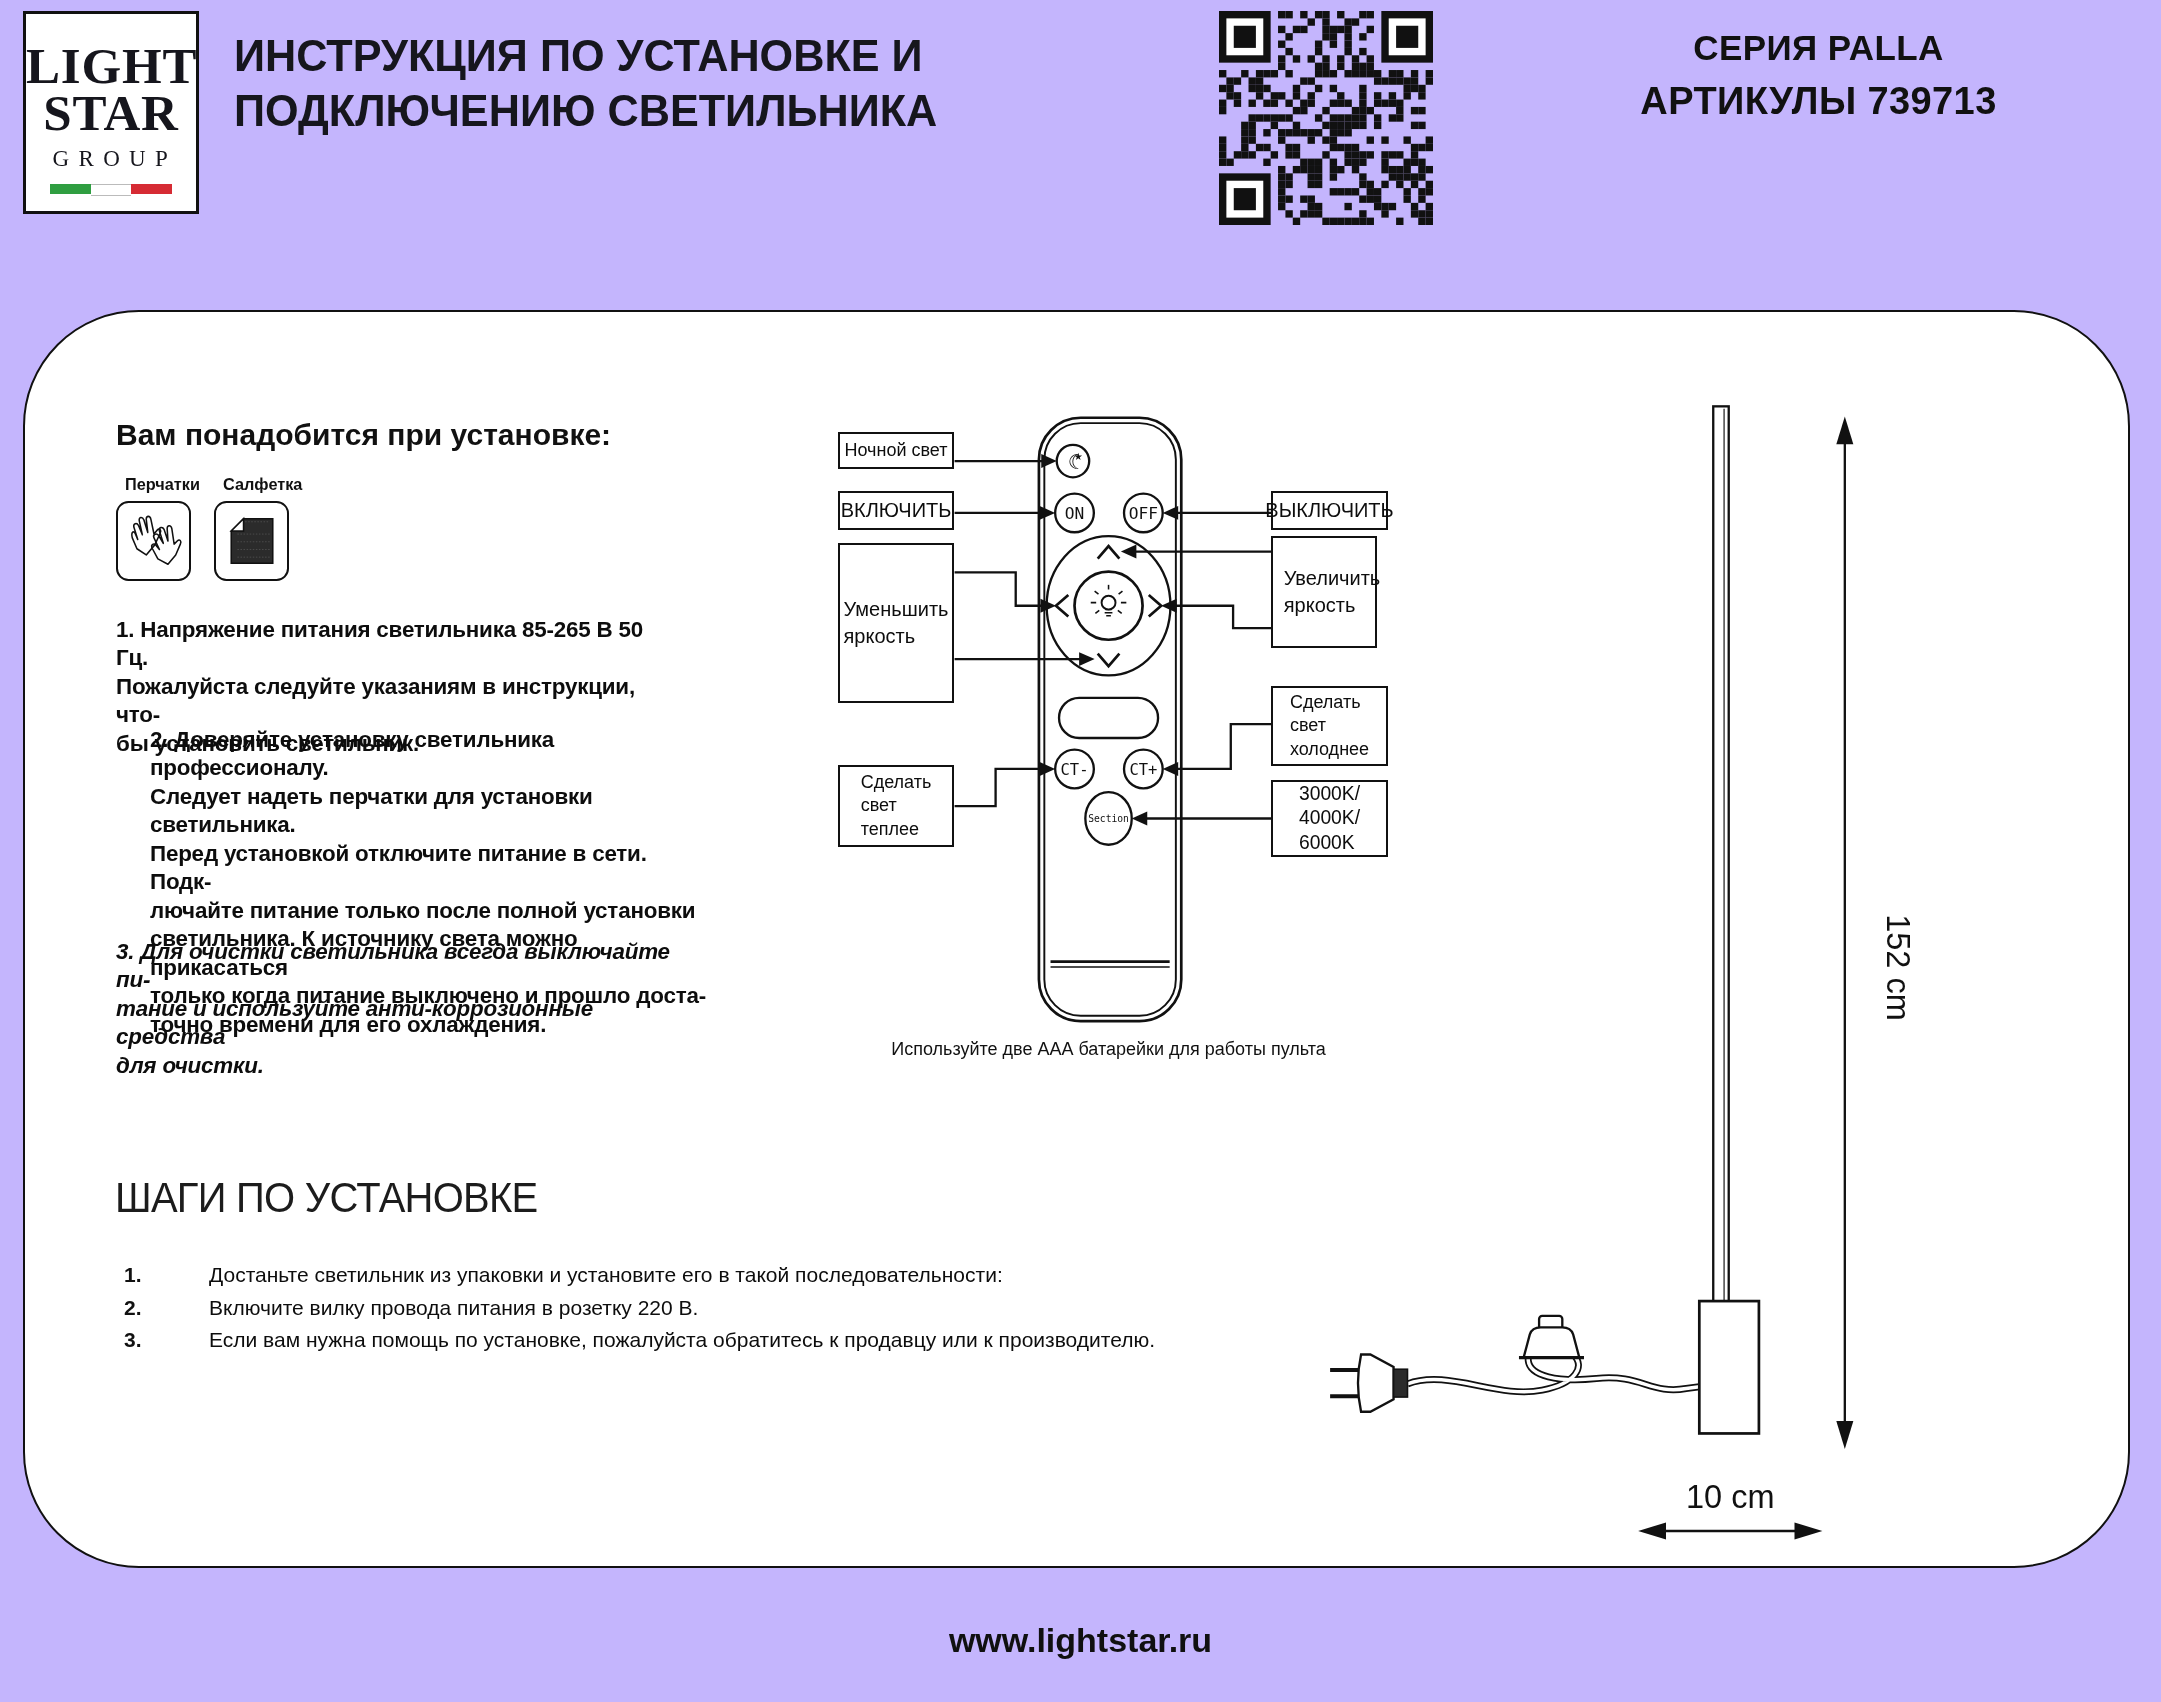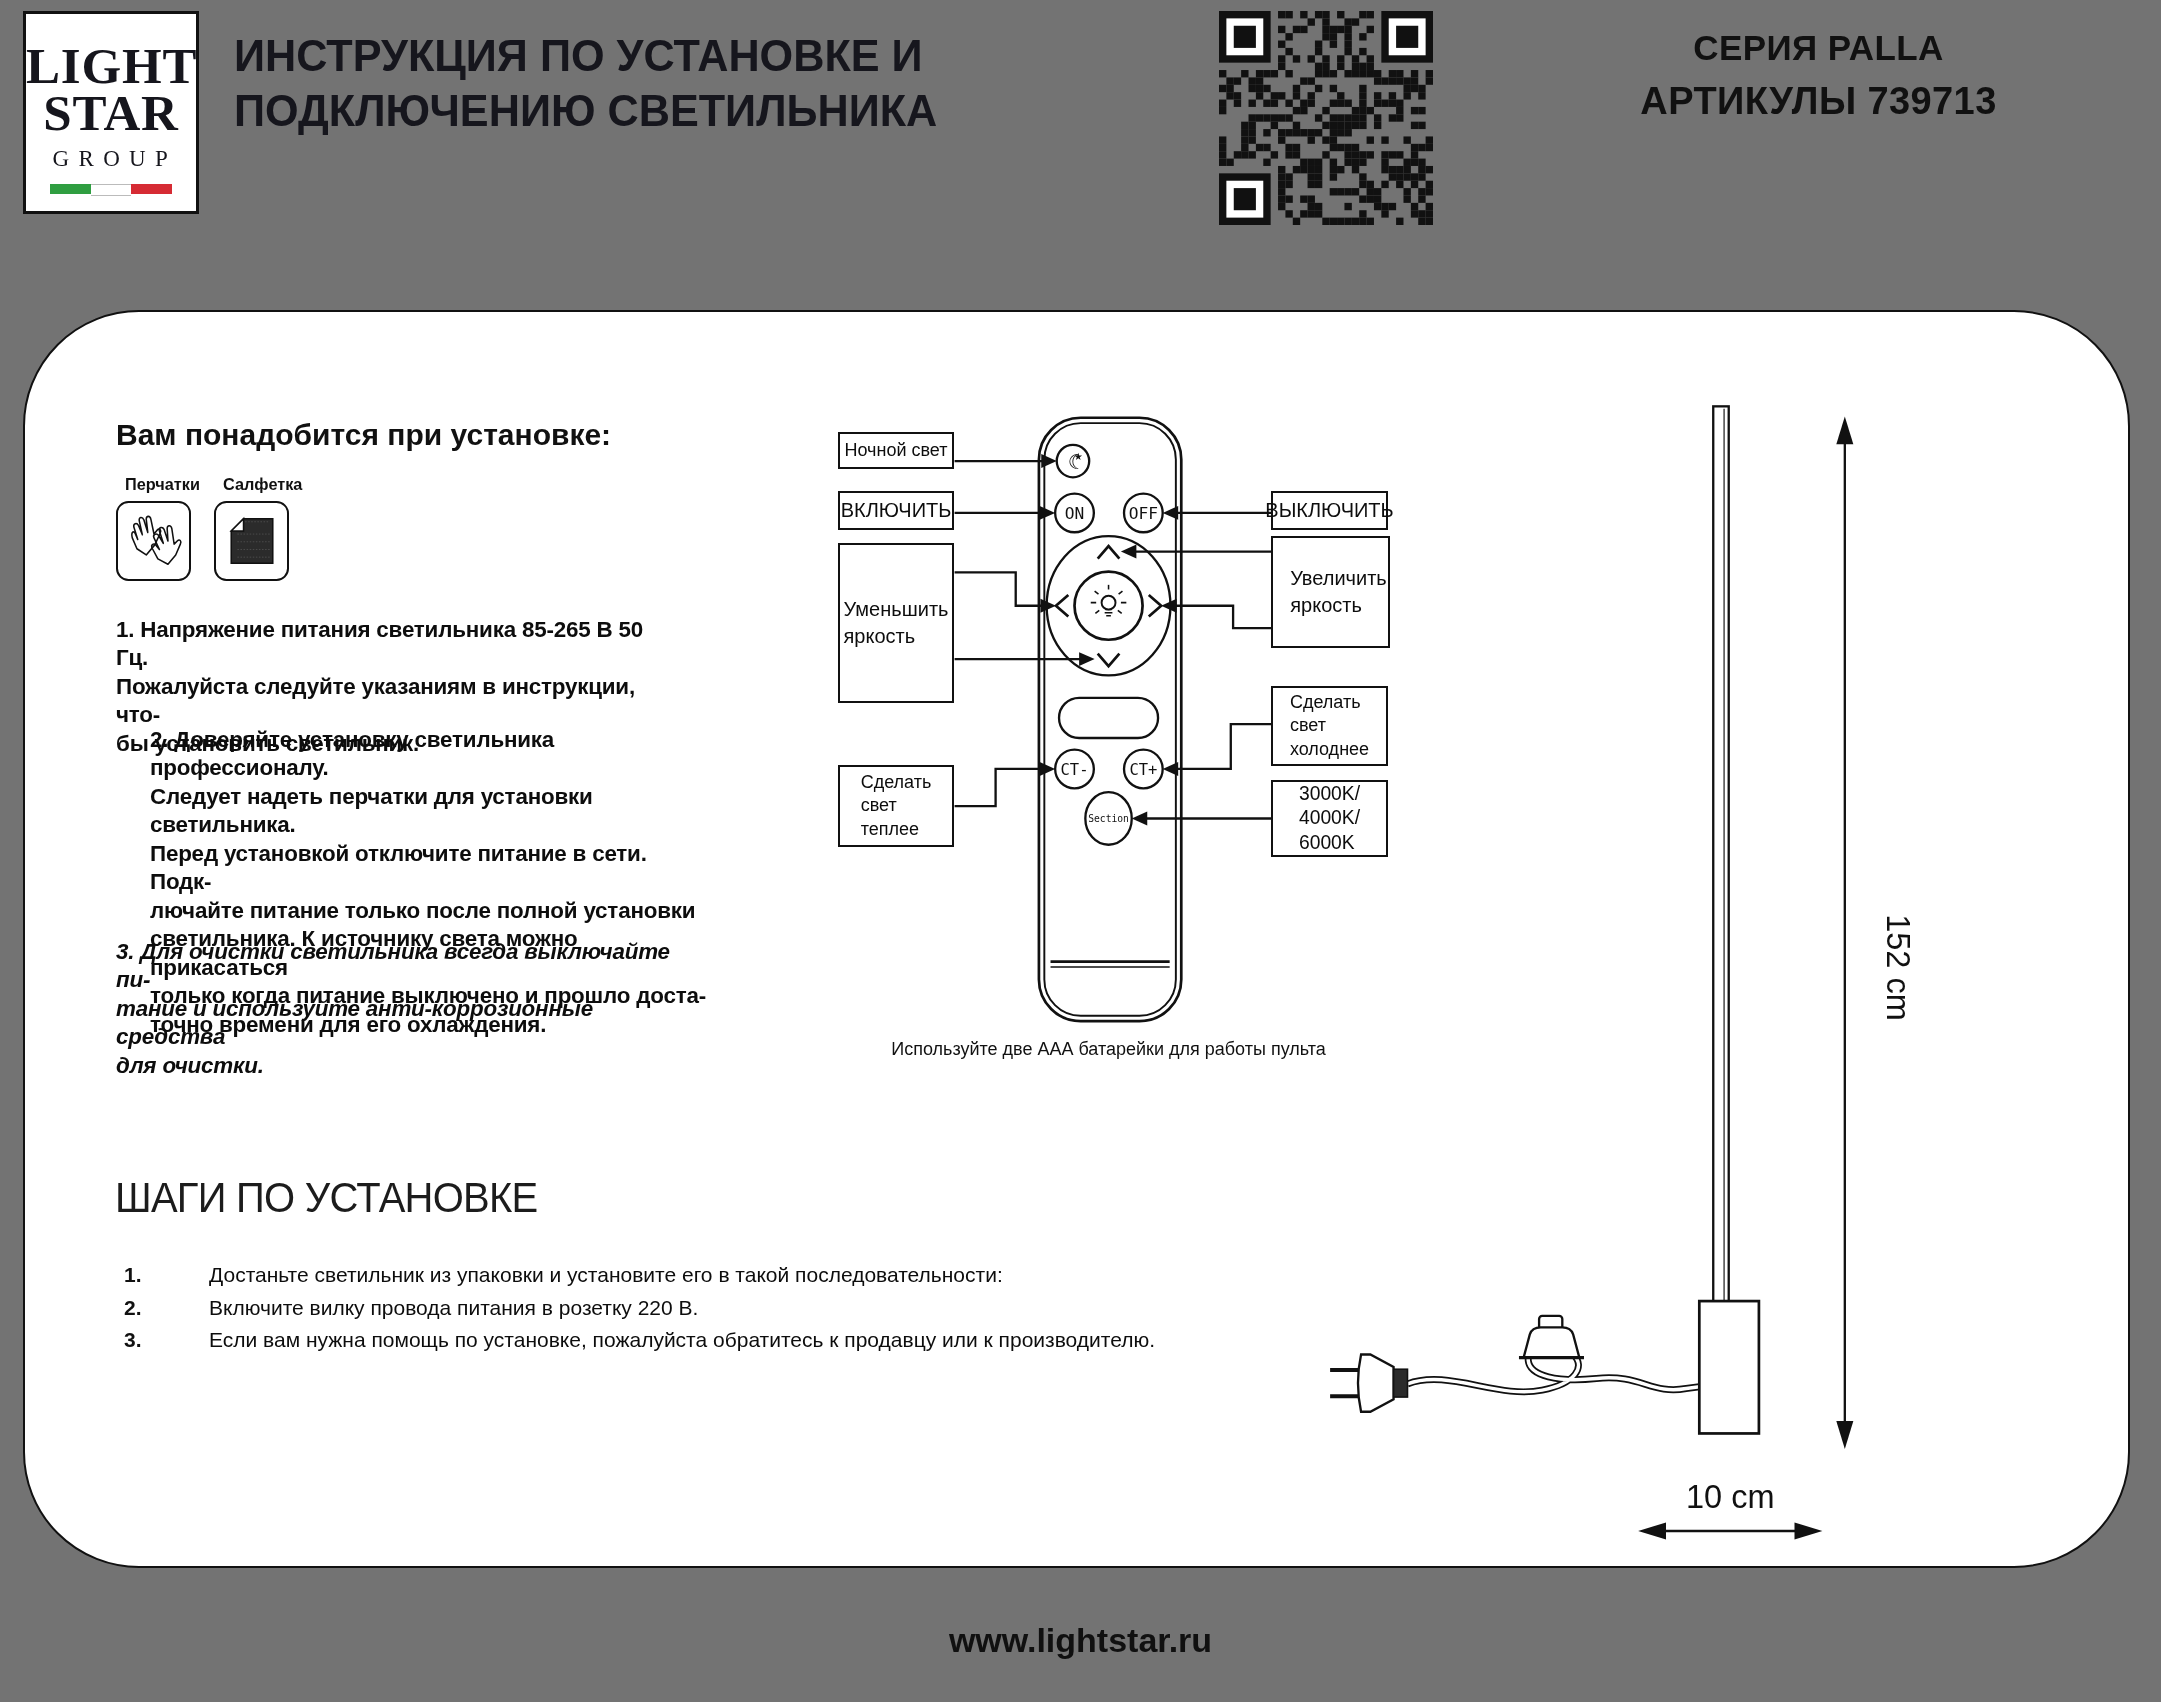--- a/index.html
+++ b/index.html
@@ -1,16 +1,16 @@
 <!DOCTYPE html>
 <html style="font-size:12.4px"><head>
 <meta charset="utf-8">
 <style>
   html,body{margin:0;padding:0;background:#fff;}
-  .page{position:relative;width:2161px;height:1703px;background:#737373;
+  .page{position:relative;width:2161px;height:1703px;background:#c4b5fd;
         font-family:"Liberation Sans",sans-serif;color:#111;overflow:hidden;}
   .pre{white-space:pre-line;}
 
   
   .logo-box{position:absolute;left:23px;top:10.8px;width:176px;height:203px;
             border:3.1px solid #111;background:#fff;text-align:center;box-sizing:border-box;}
   .logo-word{font-family:"Liberation Serif",serif;font-weight:700;font-size:51px;
              line-height:.92;letter-spacing:0.8px;color:#16161d;}
   .logo-top{margin-top:29px;}
   .logo-group{font-family:"Liberation Serif",serif;font-size:23px;letter-spacing:9.3px;
@@ -533,21 +533,21 @@
   </svg>
 
   <div class="lb" style="left:838px;top:432px;width:116px;height:37px;font-size:18px;">Ночной свет</div>
   <div class="lb" style="left:838px;top:491px;width:116px;height:39px;font-size:20px;">ВКЛЮЧИТЬ</div>
   <div class="lb" style="left:838px;top:543px;width:116px;height:160px;font-size:20px;line-height:1.35;">Уменьшить
 яркость</div>
   <div class="lb" style="left:838px;top:765px;width:116px;height:82px;font-size:18px;line-height:1.3;">Сделать
 свет
 теплее</div>
   <div class="lb" style="left:1271px;top:491px;width:117px;height:39px;font-size:20px;">ВЫКЛЮЧИТЬ</div>
-  <div class="lb" style="left:1271px;top:536px;width:119px;height:112px;font-size:20px;line-height:1.35;padding-left:16px;">Увеличить
+  <div class="lb" style="left:1271px;top:536px;width:106px;height:112px;font-size:20px;line-height:1.35;padding-left:16px;">Увеличить
 яркость</div>
   <div class="lb" style="left:1271px;top:686px;width:117px;height:80px;font-size:18px;line-height:1.3;">Сделать
 свет
 холоднее</div>
   <div class="lb" style="left:1271px;top:780px;width:117px;height:77px;font-size:19.3px;line-height:1.25;">3000K/
 4000K/
 6000K</div>
 
   <div class="remote-caption">Используйте две ААА батарейки для работы пульта</div>
 

